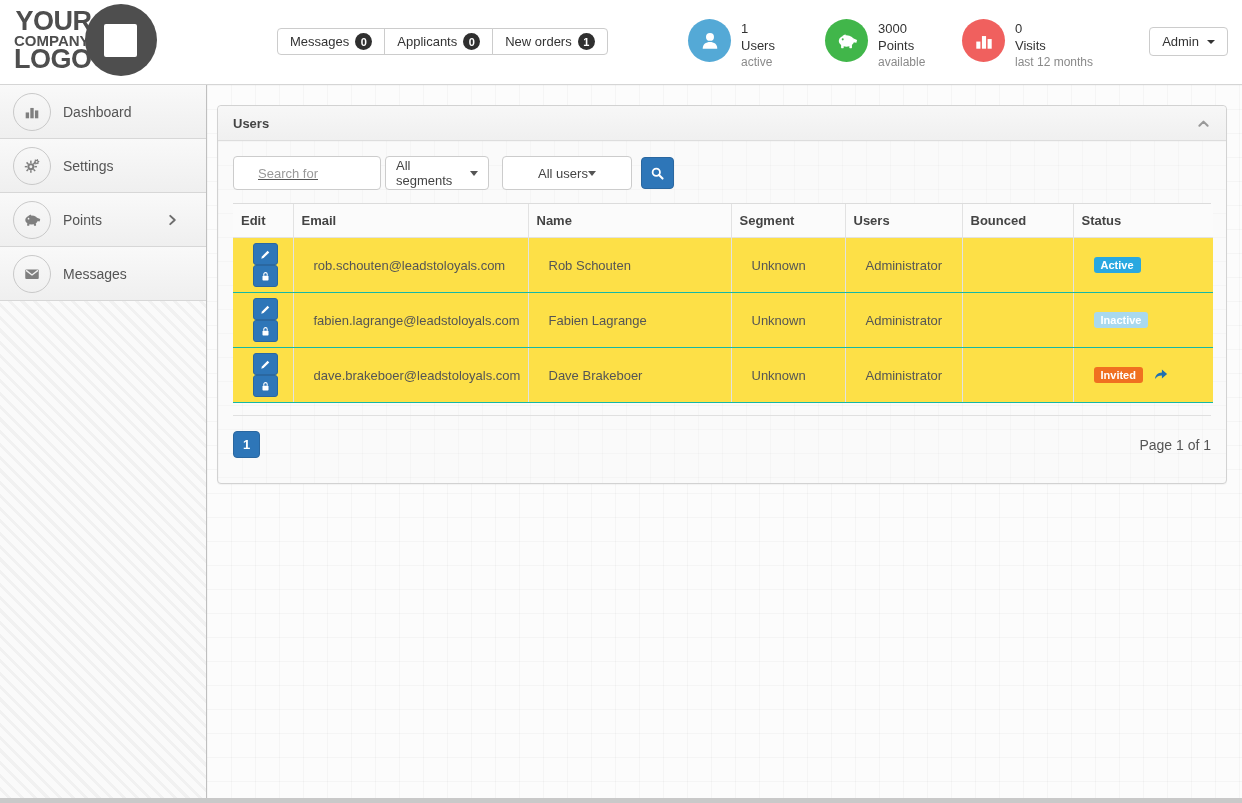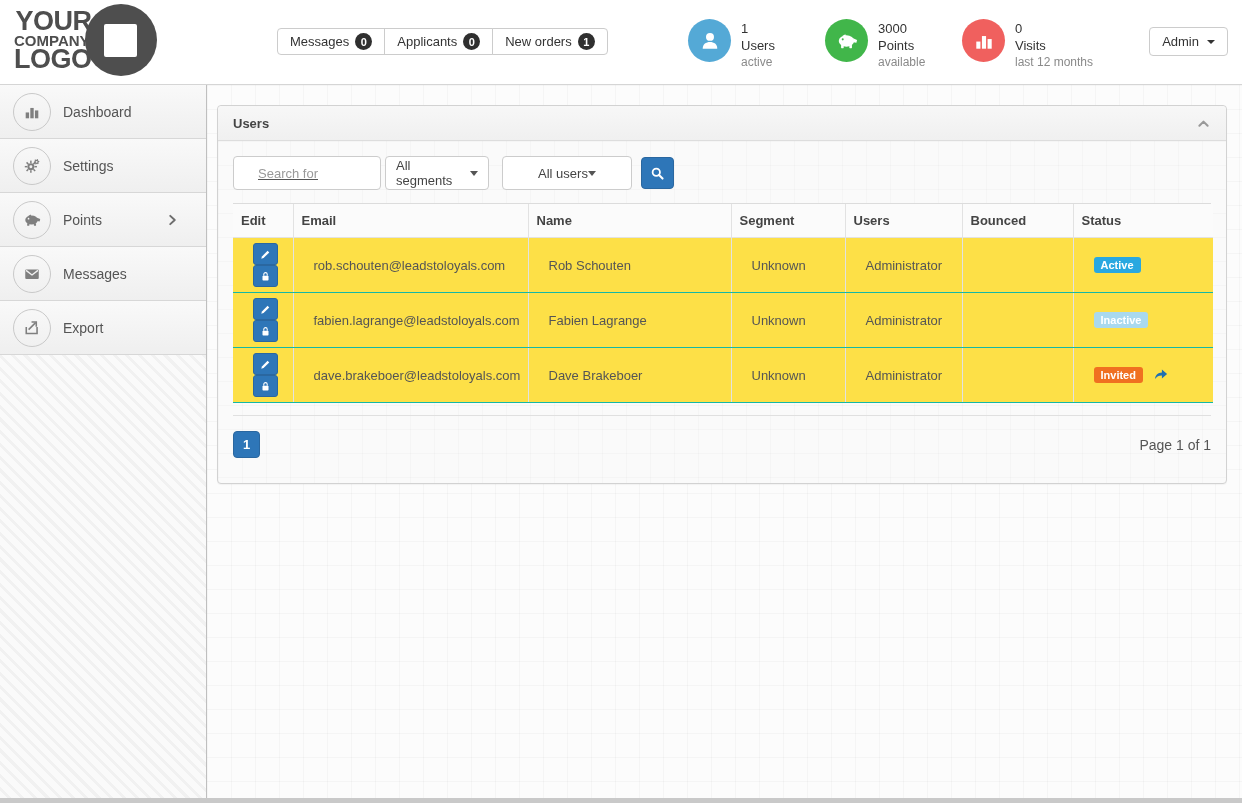--- a/index.html
+++ b/index.html
@@ -250,30 +250,20 @@
             </svg></span>
         </div>
         <div class="side-item">
           <div class="side-icon">
             <svg width="18" height="18" viewBox="0 0 16 16" xmlns="http://www.w3.org/2000/svg">
               <rect x="2" y="3.9" width="12" height="8.6" rx="1" fill="#7f7f7f"></rect>
               <path d="M2.7 4.8 L8 8.9 L13.3 4.8" fill="none" stroke="#f2f2f2" stroke-width="1.2"></path>
             </svg>
           </div>
           <span class="side-label">Messages</span>
-        </div>
-        <div class="side-item">
-          <div class="side-icon">
-            <svg width="18" height="18" viewBox="0 0 16 16" xmlns="http://www.w3.org/2000/svg">
-              <path d="M2.9 7 V12.9 H12.5 V7" fill="none" stroke="#7f7f7f" stroke-width="1.4"></path>
-              <path d="M5 9.4 L11.2 3.2" stroke="#7f7f7f" stroke-width="1.4"></path>
-              <path d="M7.6 2.6 H11.8 V6.8" fill="none" stroke="#7f7f7f" stroke-width="1.4"></path>
-            </svg>
-          </div>
-          <span class="side-label">Export</span>
         </div>
         <div class="side-filler"></div>
       </nav>
 
     <main class="main">
       <section class="panel">
         <div class="panel-header">
           <span class="panel-title">Users</span>
           <span class="panel-collapse" id="panel-collapse"><svg width="15" height="15" viewBox="0 0 16 16" xmlns="http://www.w3.org/2000/svg">
                 <path d="M3.6 10.4 L8 6 L12.4 10.4" fill="none" stroke="#999999" stroke-width="2.2" stroke-linecap="round" stroke-linejoin="round"></path>

